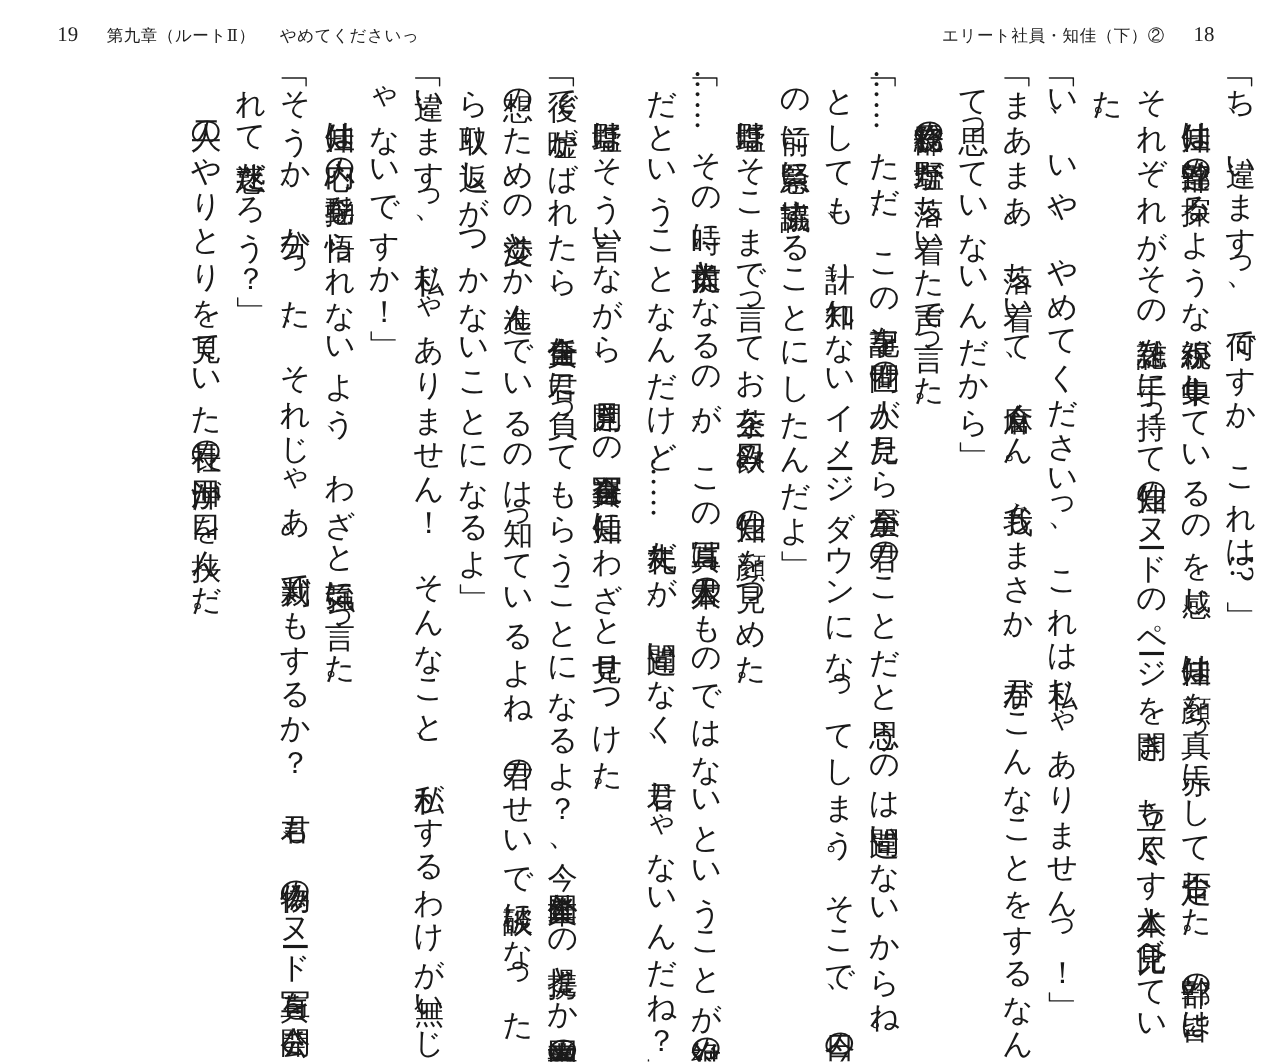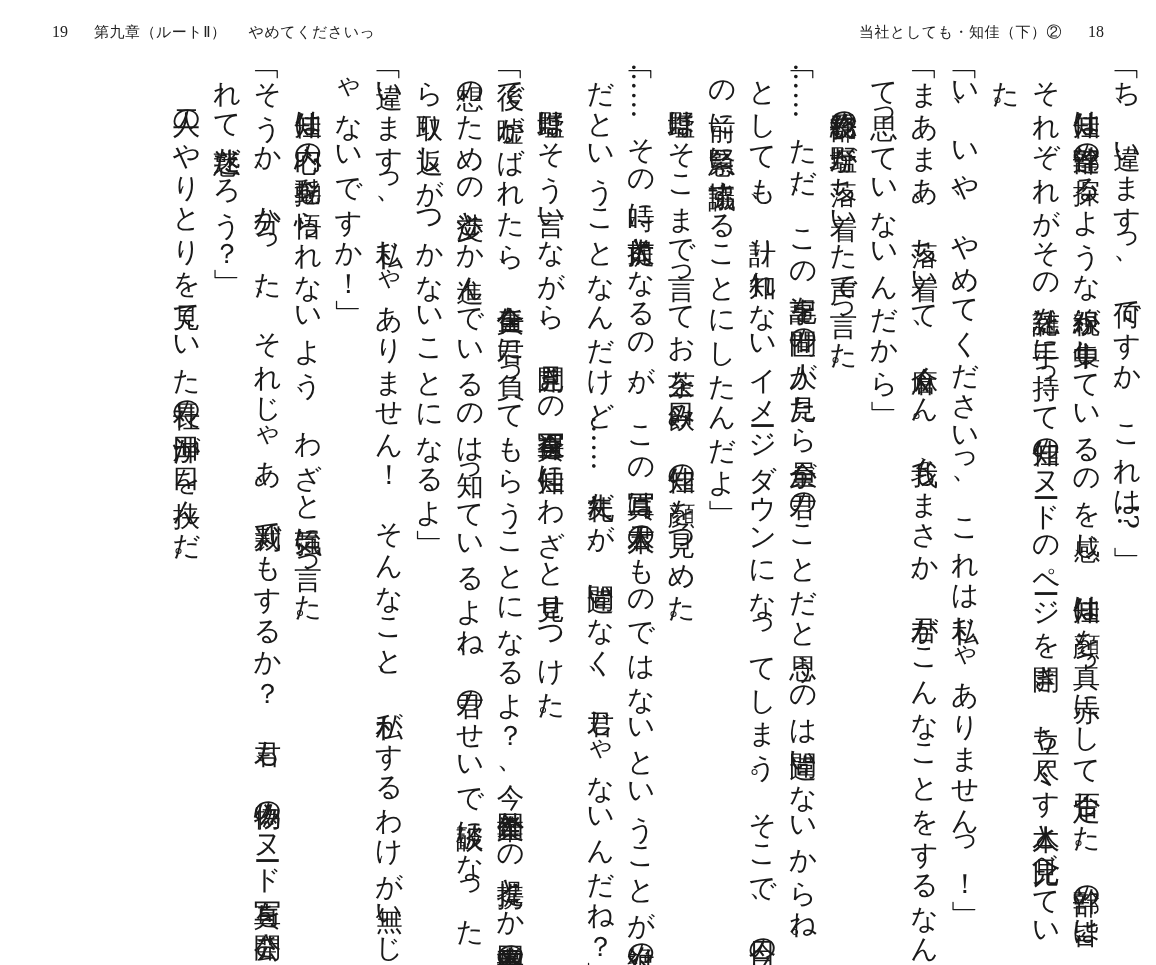--- a/index.html
+++ b/index.html
@@ -20,25 +20,25 @@
     top: 22px;
     font-size: 15px;
     line-height: 20px;
     color: #222;
     white-space: nowrap;
   }
   .header-left { left: 52px; }
   .header-right { right: 52px; }
   .header .pnum {
     font-family: "Liberation Serif", serif;
-    font-size: 16px;
+    font-size: 19px;
   }
   .header-left .pnum { margin-right: 26px; }
   .header-right .pnum { margin-left: 26px; }
-  .header .title { letter-spacing: 0.5px; font-family: Liberation Serif, serif; }
+  .header .title { letter-spacing: 0.5px; }
   .header .gap { display: inline-block; width: 22px; }
 
   .page {
     position: absolute;
     top: 62px;
     height: 900px;
     writing-mode: vertical-rl;
     font-size: 27.5px;
     line-height: 40.5px;
     letter-spacing: 0.7px;
@@ -61,21 +61,21 @@
   }
 </style>
 </head>
 <body>
 
 <div class="header header-left">
   <span class="pnum">19</span><span class="title">第九章（ルートⅡ）</span><span class="gap"></span><span class="title">やめてくださいっ</span>
 </div>
 
 <div class="header header-right">
-  <span class="title">当社としても・知佳（下）②</span><span class="pnum">18</span>
+  <span class="title">エリート社員・知佳（下）②</span><span class="pnum">18</span>
 </div>
 
 <div class="page page-right">
   <p class="para dialog">「ち、違いますっ、何ですか、これは!?」</p>
   <p class="para">知佳は幹部達の探るような視線が集中しているのを感じ、知佳は顔を真っ赤にして否定した。幹部の皆は、それぞれがその雑誌を手に持って知佳のヌードのページを開き、立ち尽くす本人と見比べていた。</p>
   <p class="para dialog">「い、いや、やめてくださいっ、これは私じゃありませんっ！」</p>
   <p class="para dialog">「まあまあ、落ち着いて、麻倉くん。我々もまさか、君がこんなことをするなんて思っていないんだから」</p>
   <p class="para">総務部長の塩野が落ち着いた声で言った。</p>
   <p class="para dialog">「……ただ、この記事を世間の人が見たら全員が君のことだと思うのは間違いないからね。当社としても、計り知れないイメージダウンになってしまう。そこで、今日の幹部会議の前に緊急に協議することにしたんだよ」</p>
   <p class="para">塩野はそこまで言ってお茶を一口飲み、知佳の顔を見つめた。</p>

